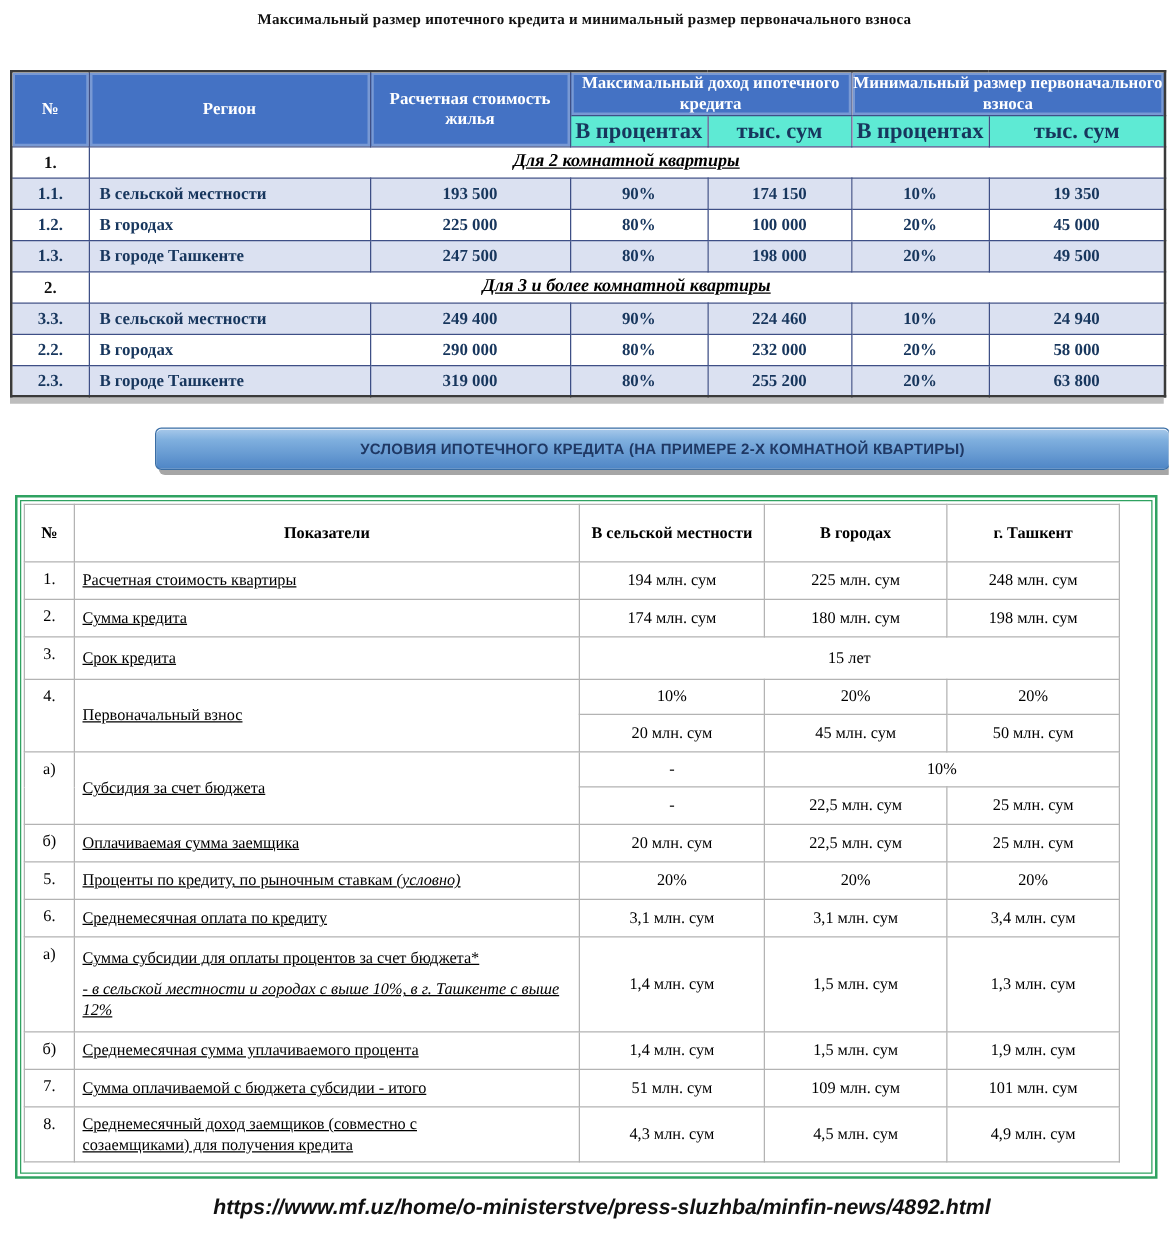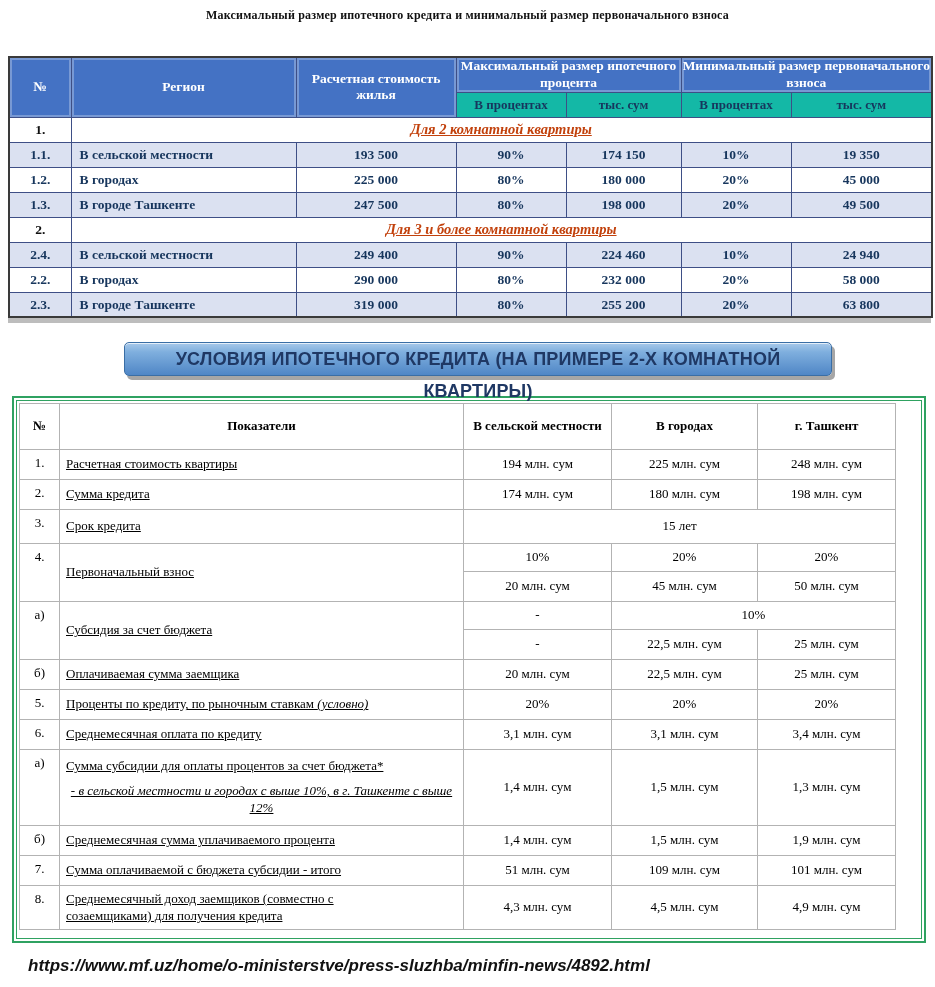--- a/index.html
+++ b/index.html
@@ -39,61 +39,61 @@
     background: #4472C4;
     color: #ffffff;
     font-weight: bold;
     text-align: center;
     vertical-align: middle;
     box-shadow: inset 0 0 0 2px rgba(255,255,255,0.28);
     line-height: 1.25;
   }
   .t1 .hdr-main { height: 44px; }
   .t1 .subhdr {
-    background: #14b8a6;
+    background: #5eead4;
     color: #17365d;
     font-weight: bold;
     text-align: center;
     height: 25px;
-    font-size: 13px;
+    font-size: 18px;
   }
   .t1 td {
     height: 25px;
     color: #17365d;
     font-weight: bold;
     text-align: center;
     vertical-align: middle;
     background: #ffffff;
   }
   .t1 tr.shaded td { background: #dbe1f1; margin-left: 36px; }
   .t1 td.region { text-align: left; padding-left: 8px; }
   .t1 td.sec-num { font-weight: bold; color: #111; }
   .t1 td.sec-title {
     font-weight: bold;
     font-style: italic;
     text-decoration: underline;
-    color: #c2410c;
+    color: #000000;
     font-size: 14.5px;
     background: #ffffff;
   }
 
   
   .banner {
     margin: 24px 0 0 124px;
-    width: 708px;
+    width: 812px;
     height: 34px;
     border: 1px solid #3a6ea5;
     border-radius: 5px;
     background: linear-gradient(to bottom, #a8c9ea 0%, #7fafde 28%, #4f86c6 100%);
     box-shadow: 3px 4px 0 #a6a6a6, inset 0 1px 0 rgba(255,255,255,0.7);
     text-align: center;
     line-height: 32px;
     font-family: "Liberation Sans", sans-serif;
     font-weight: bold;
-    font-size: 18px;
+    font-size: 12px;
     color: #1F3864;
     letter-spacing: 0.2px;
   }
 
   
   .green-box {
     margin: 20px 0 0 12px;
     width: 914px;
     border: 2px solid #2fa261;
     padding: 2px;
@@ -117,31 +117,32 @@
     line-height: 1.3;
   }
   .t2 td { vertical-align: middle; line-height: 1.3; }
   .t2 td.num { text-align: center; vertical-align: top; padding-top: 5px; height: 28px; }
   .t2 td.label { text-align: left; padding: 4px 6px; text-decoration: underline; }
   .t2 td.val { text-align: center; }
   .t2 tr.h30 td { height: 30px; }
   .t2 tr.h34 td { height: 34px; }
   .t2 tr.h44 td { height: 44px; }
   .t2 tr.h76 td { height: 76px; }
-  .t2 .note { font-style: italic; display: block; margin-top: 8px; text-align: center; }
+  .t2 .note { font-style: italic; display: block; margin-top: 8px; }
   .t2 .cond { font-style: italic; }
 
   
   .src-url {
     margin: 13px 0 0 28px;
     font-family: "Liberation Sans", sans-serif;
     font-style: italic;
     font-weight: bold;
     font-size: 17px;
     color: #111;
+    text-align: center;
   }
 </style>
 </head>
 <body>
 
 <div class="doc-title">Максимальный размер ипотечного кредита и минимальный размер первоначального взноса</div>
 
 <div class="t1-wrap">
 <table class="t1">
   <colgroup>
@@ -151,21 +152,21 @@
     <col style="width:110px">
         <col style="width:115px">
         <col style="width:110px">
         <col style="width:141px">
   </colgroup>
   <tbody>
         <tr>
     <th class="hdr hdr-main" rowspan="2">№</th>
     <th class="hdr" rowspan="2">Регион</th>
     <th class="hdr" rowspan="2">Расчетная стоимость жилья</th>
-    <th class="hdr" colspan="2">Максимальный размер ипотечного процента</th>
+    <th class="hdr" colspan="2">Максимальный доход ипотечного кредита</th>
     <th class="hdr" colspan="2">Минимальный размер первоначального взноса</th>
   </tr>
   <tr>
     <th class="subhdr">В процентах</th>
     <th class="subhdr">тыс. сум</th>
     <th class="subhdr">В процентах</th>
     <th class="subhdr">тыс. сум</th>
   </tr>
 
   <tr>
@@ -179,40 +180,40 @@
     <td>90%</td>
     <td>174 150</td>
     <td>10%</td>
     <td>19 350</td>
   </tr>
   <tr>
     <td>1.2.</td>
     <td class="region">В городах</td>
     <td>225 000</td>
     <td>80%</td>
-    <td>180 000</td>
+    <td>100 000</td>
     <td>20%</td>
     <td>45 000</td>
   </tr>
   <tr class="shaded">
     <td>1.3.</td>
     <td class="region">В городе Ташкенте</td>
     <td>247 500</td>
     <td>80%</td>
     <td>198 000</td>
     <td>20%</td>
     <td>49 500</td>
   </tr>
 
   <tr>
     <td class="sec-num">2.</td>
     <td class="sec-title" colspan="6">Для 3 и более  комнатной квартиры</td>
   </tr>
   <tr class="shaded">
-    <td>2.4.</td>
+    <td>3.3.</td>
     <td class="region">В сельской местности</td>
     <td>249 400</td>
     <td>90%</td>
     <td>224 460</td>
     <td>10%</td>
     <td>24 940</td>
   </tr>
   <tr>
     <td>2.2.</td>
     <td class="region">В городах</td>

